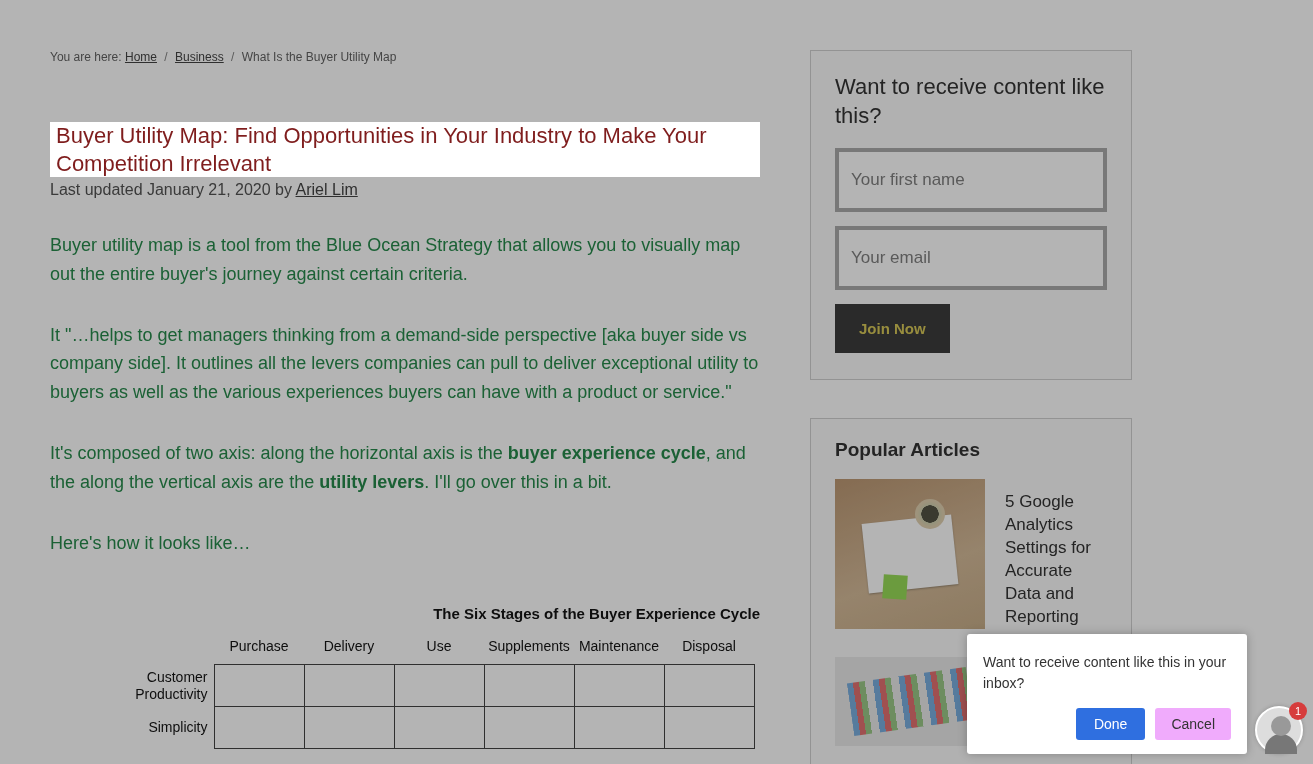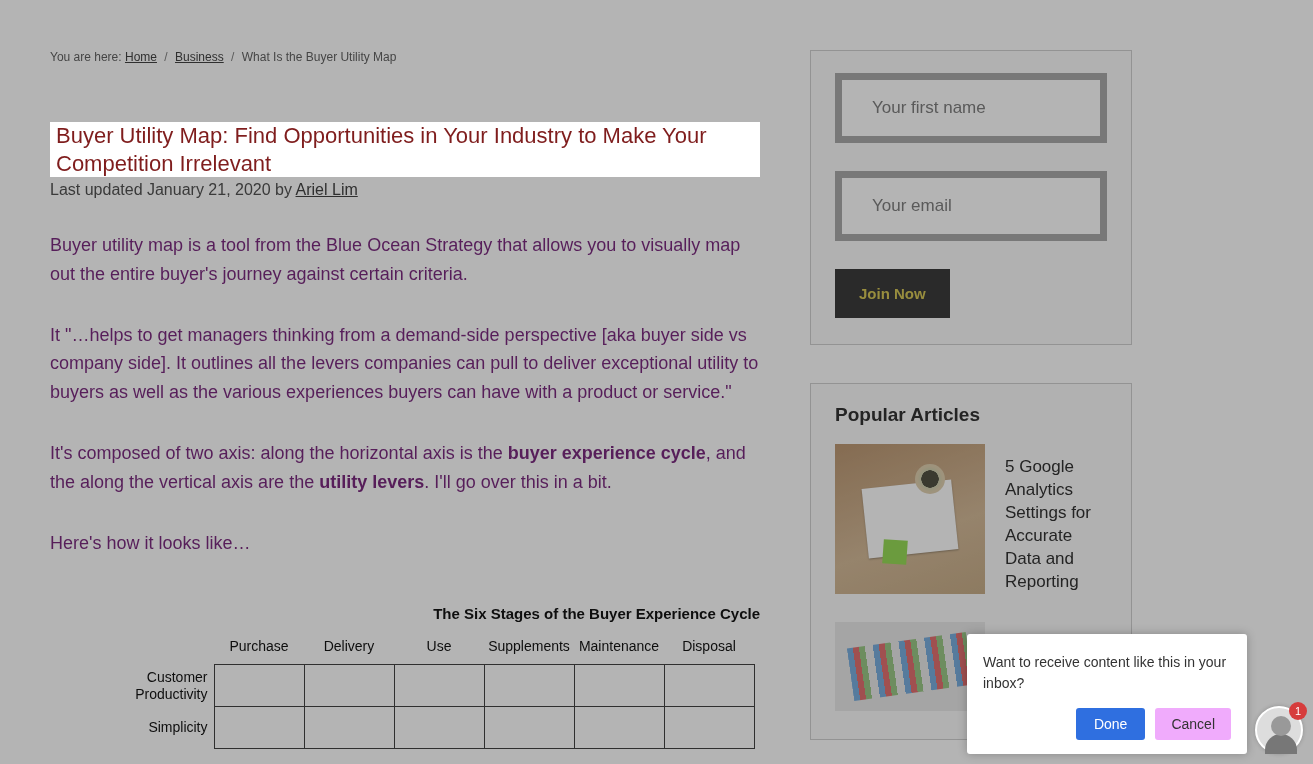--- a/index.html
+++ b/index.html
@@ -10,26 +10,26 @@
   .container { position:absolute; inset:0; padding: 50px 56px 0 50px; display:flex; gap: 50px; }
   .main { flex: 1; max-width: 710px; }
   .breadcrumb { font-size: 12px; color: #555; margin-bottom: 2px; }
   .breadcrumb a { color: #333; text-decoration: underline; }
   .breadcrumb .sep { color: #777; padding: 0 4px; }
   .article-block { margin-top: 58px; }
   .title-box  { background: #fff; padding: 0 6px; position:relative; z-index: 20; display:inline-block; }
   .title  { font-size: 22px; font-weight: 400; color:#7f1d1d; line-height:1.25; }
   .meta { font-size:16px; color:#444; margin-top:4px; }
   .meta a { color:#333; text-decoration: underline; }
-  .para { font-size:18px; color:#701a75; line-height:1.6; margin-top: 32px; }
+  .para { font-size:18px; color:#15803d; line-height:1.6; margin-top: 32px; }
   .para strong { font-weight:700; }
   .sidebar { width: 322px; }
   .card { border:1px solid #ccc; background:#fafafa; padding: 22px 24px 26px; }
   .card h3 { font-size:22px; font-weight:400; color:#222; line-height:1.3; margin-bottom:18px; }
-  .input { width:100%; border:7px solid #a3a3a3; background:#fff; padding: 18px 30px; font-size:17px; color:#777; margin-bottom:28px; }
+  .input { width:100%; border:4px solid #a3a3a3; background:#fff; padding: 18px 12px; font-size:17px; color:#777; margin-bottom:14px; }
   .join-btn { background:#2b2b2b; color:#d4c44a; font-weight:700; font-size:15px; padding:16px 24px; border:none; cursor:pointer; }
   .popular { margin-top:38px; }
   .popular-card { border:1px solid #ccc; background:#fafafa; padding:20px 24px 0; }
   .popular-card h3 { font-size:19px; font-weight:700; color:#222; margin-bottom:18px;}
   .pop-item { display:flex; gap:20px; margin-bottom:28px; }
   .pop-thumb { width:150px; height:150px; background:#c8b38f; flex-shrink:0; position:relative; overflow:hidden; }
   .pop-thumb .desk { position:absolute; inset:0; background: linear-gradient(160deg,#b79068 0%, #d1b591 60%, #c3a77f 100%); }
   .pop-thumb .paper { position:absolute; left:30px; top:40px; width:90px; height:70px; background:#fff; transform:rotate(-6deg); box-shadow:0 1px 2px rgba(0,0,0,.3);}
   .pop-thumb .note { position:absolute; left:48px; top:96px; width:24px; height:24px; background:#8fd94a; transform:rotate(4deg);}
   .pop-thumb .cup { position:absolute; left:80px; top:20px; width:30px; height:30px; border-radius:50%; background:radial-gradient(circle,#443 40%, #cca 42%, #dca 60%);}
@@ -116,20 +116,21 @@
                 <td></td>
           </tr>
         </tbody>
           </table>
       </div>
     </div>
   </div>
 
   <aside class="sidebar">
     <div class="card">
+      <h3>Want to receive content like this?</h3>
       <input class="input" placeholder="Your first name" style="">
       <input class="input" placeholder="Your email" style="">
       <button class="join-btn">Join Now</button>
     </div>
 
     <div class="popular">
       <div class="popular-card">
         <h3>Popular Articles</h3>
         <div class="pop-item">
           <div class="pop-thumb">

